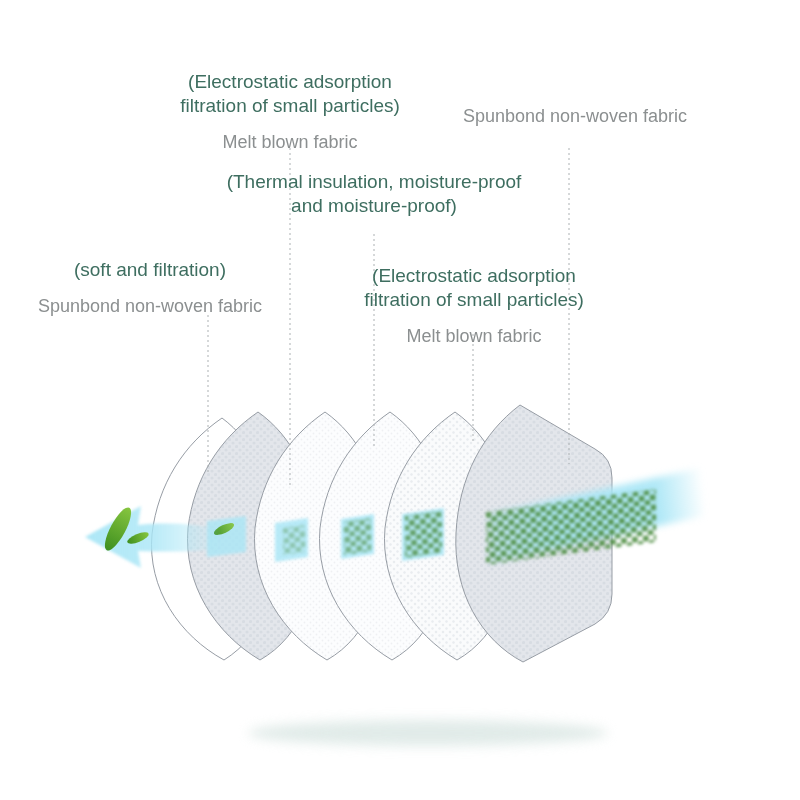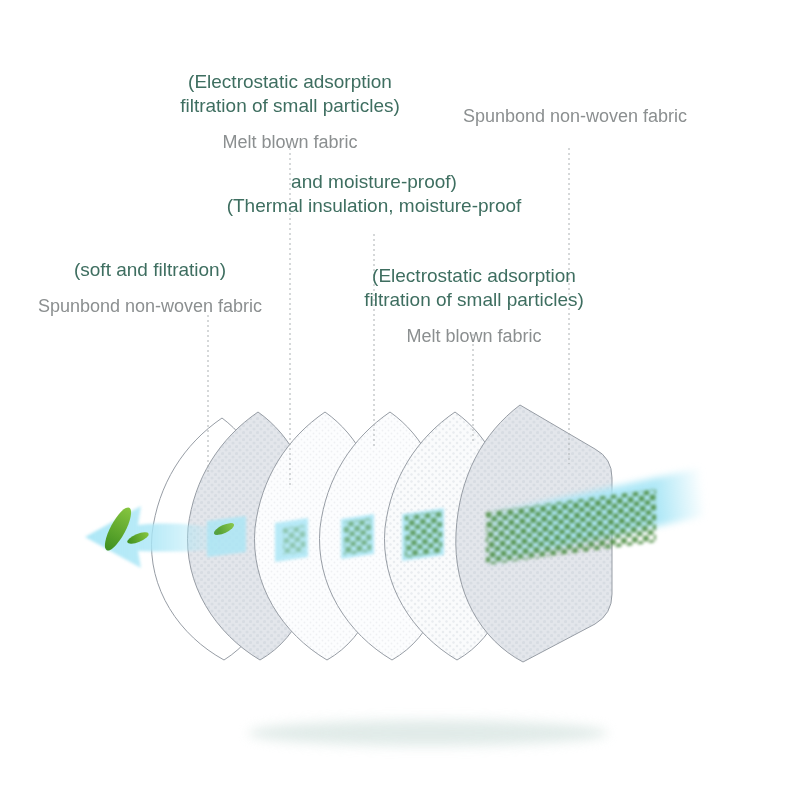--- a/index.html
+++ b/index.html
@@ -126,22 +126,22 @@
     <div class="t">(Electrostatic adsorption</div>
     <div class="t">filtration of small particles)</div>
     <div class="s">Melt blown fabric</div>
   </div>
 
   <div class="label" style="left:415px;top:92px;width:320px;">
     <div class="s">Spunbond non-woven fabric</div>
   </div>
 
   <div class="label" style="left:194px;top:170px;width:360px;">
+    <div class="t">(Thermal insulation, moisture-proof</div>
     <div class="t">and moisture-proof)</div>
-    <div class="t">(Thermal insulation, moisture-proof</div>
   </div>
 
   <div class="label" style="left:10px;top:258px;width:280px;">
     <div class="t">(soft and filtration)</div>
     <div class="s">Spunbond non-woven fabric</div>
   </div>
 
   <div class="label" style="left:324px;top:264px;width:300px;">
     <div class="t">(Electrostatic adsorption</div>
     <div class="t">filtration of small particles)</div>

